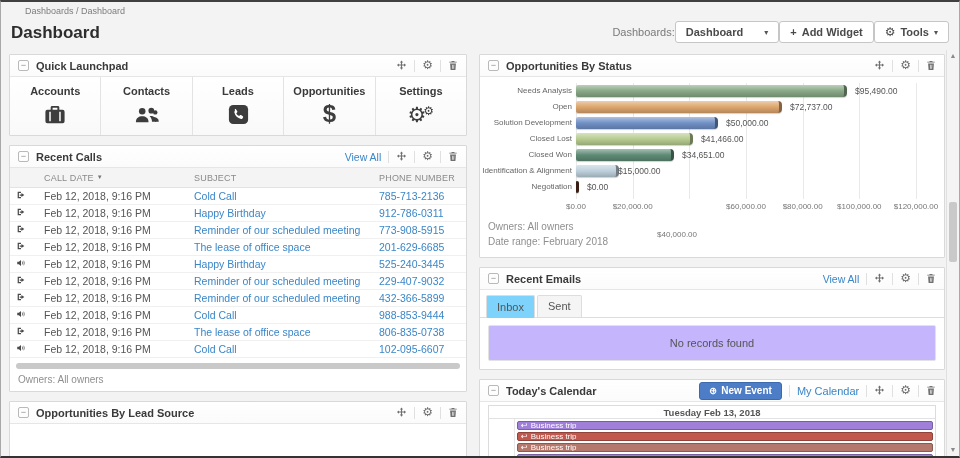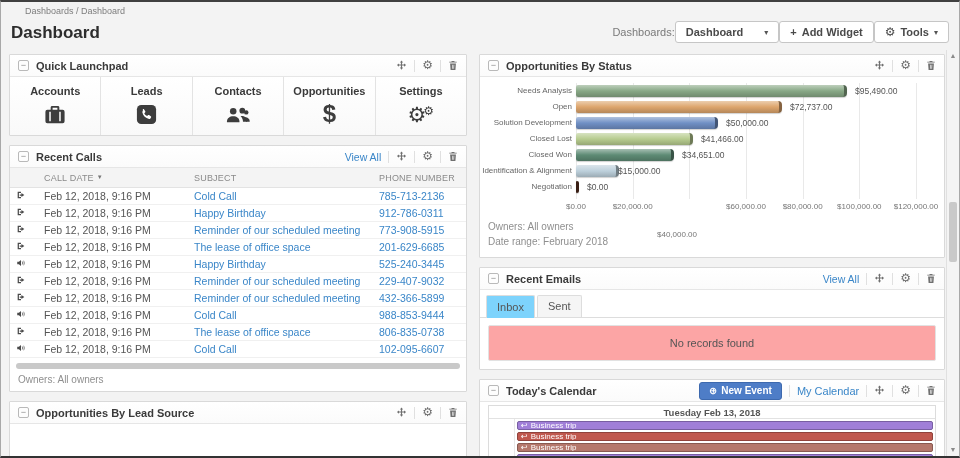--- a/index.html
+++ b/index.html
@@ -61,21 +61,21 @@
   .obs-value { position:absolute; font-size:8.5px; color:#555; line-height:12px; white-space:nowrap; }
   .obs-tick { position:absolute; top:119px; transform:translateX(-50%); font-size:8px; color:#777; white-space:nowrap; }
   .w-footer2 { font-size:10px; color:#8f8f8f; padding:4px 8px 8px; line-height:15px; }
 
   .tabs { display:flex; gap:2px; padding:5px 6px 0; border-bottom:1px solid #ddd; }
   .tab { border:1px solid #ddd; border-bottom:none; border-radius:2px 2px 0 0; padding:4px 10px 5px;
          font-size:11px; color:#555; background:#f5f5f5; cursor:pointer; display:flex; align-items:center; gap:4px; }
   .tab.active { background:#7dd3fc; margin-bottom:-1px; }
   .badge { display:inline-block; min-width:11px; height:11px; border-radius:50%; color:#fff; font-size:8px;
            line-height:11px; text-align:center; font-weight:bold; }
-  .empty-box { margin:7px 8px 8px; border:1px solid #e2e2e2; background:#fca5a5; border-radius:2px;
+  .empty-box { margin:7px 8px 8px; border:1px solid #e2e2e2; background:#c4b5fd; border-radius:2px;
                text-align:center; font-size:11px; color:#555; padding:11px 0; }
 
   .new-event-btn { background:#4e7dc7; border:1px solid #3d69ae; color:#fff; font-size:10px; font-weight:bold;
                    border-radius:3px; padding:2px 9px 3px; display:flex; align-items:center; gap:4px; cursor:pointer; }
   .my-calendar { color:#3a86c8; font-size:11px; cursor:pointer; }
   .cal { margin:3px 8px 8px; border:1px solid #dcdcdc; }
   .cal-day-header { height:13px; line-height:13px; font-size:9.5px; font-weight:bold; color:#555;
                     text-align:center; border-bottom:1px solid #e2e2e2; }
   .cal-grid { display:flex; }
   .cal-gutter { width:26px; border-right:1px solid #e8e8e8; }
@@ -145,40 +145,40 @@
       <div class="ql-body">
           <div class="ql-cell">
             <div class="ql-label">Accounts</div>
             <div class="ql-icon">
               <svg width="26" height="23" viewBox="0 0 24 24">
                 <path fill="#3d3d3d" d="M9 3h6a1.5 1.5 0 0 1 1.5 1.5V7H20a2 2 0 0 1 2 2v10a2 2 0 0 1-2 2H4a2 2 0 0 1-2-2V9a2 2 0 0 1 2-2h3.5V4.5A1.5 1.5 0 0 1 9 3zm.5 4h5V5h-5zM6 9v10h1.6V9zm10.4 0v10H18V9z"></path>
               </svg>
             </div>
           </div>
           <div class="ql-cell">
-            <div class="ql-label">Leads</div>
-            <div class="ql-icon">
-              <svg width="23" height="23" viewBox="0 0 24 24">
-                <rect x="2" y="2" width="20" height="20" rx="4.5" fill="#3d3d3d"></rect>
-                <path fill="#fff" d="M8.2 6.5c.5-.3 1-.1 1.3.3l1.2 1.8c.25.4.2.9-.15 1.2l-.9.8c.6 1.3 1.7 2.4 3 3l.8-.9c.3-.35.8-.4 1.2-.15l1.8 1.2c.45.3.6.9.3 1.35l-.7 1c-.3.45-.85.7-1.4.6-3.5-.7-6.3-3.4-7-7-.1-.55.1-1.1.55-1.4z"></path>
-              </svg>
-            </div>
-          </div>
-          <div class="ql-cell">
             <div class="ql-label">Contacts</div>
             <div class="ql-icon">
               <svg width="28" height="23" viewBox="0 0 28 24">
                 <g fill="#3d3d3d">
                   <circle cx="9" cy="8.5" r="3.4"></circle>
                   <path d="M2.5 19c0-3.2 2.9-5.3 6.5-5.3s6.5 2.1 6.5 5.3v1.2h-13z"></path>
                   <circle cx="18.5" cy="8" r="3"></circle>
                   <path d="M17.6 13.5c3.4 0 5.9 1.9 5.9 4.9v1.1h-4.3c0-2.3-.9-4.3-2.5-5.7z"></path>
                   <circle cx="22.6" cy="9.8" r="2.3"></circle>
                   <path d="M21.6 14.8c2.7.1 4.6 1.7 4.6 4v.7h-3.7c0-1.7-.5-3.3-1.5-4.6z"></path>
                 </g>
+              </svg>
+            </div>
+          </div>
+          <div class="ql-cell">
+            <div class="ql-label">Leads</div>
+            <div class="ql-icon">
+              <svg width="23" height="23" viewBox="0 0 24 24">
+                <rect x="2" y="2" width="20" height="20" rx="4.5" fill="#3d3d3d"></rect>
+                <path fill="#fff" d="M8.2 6.5c.5-.3 1-.1 1.3.3l1.2 1.8c.25.4.2.9-.15 1.2l-.9.8c.6 1.3 1.7 2.4 3 3l.8-.9c.3-.35.8-.4 1.2-.15l1.8 1.2c.45.3.6.9.3 1.35l-.7 1c-.3.45-.85.7-1.4.6-3.5-.7-6.3-3.4-7-7-.1-.55.1-1.1.55-1.4z"></path>
               </svg>
             </div>
           </div>
           <div class="ql-cell">
             <div class="ql-label">Opportunities</div>
             <div class="ql-icon">
               <span style="font-size:24px;font-weight:bold;color:#3d3d3d;line-height:24px">$</span>
             </div>
           </div>
           <div class="ql-cell">

